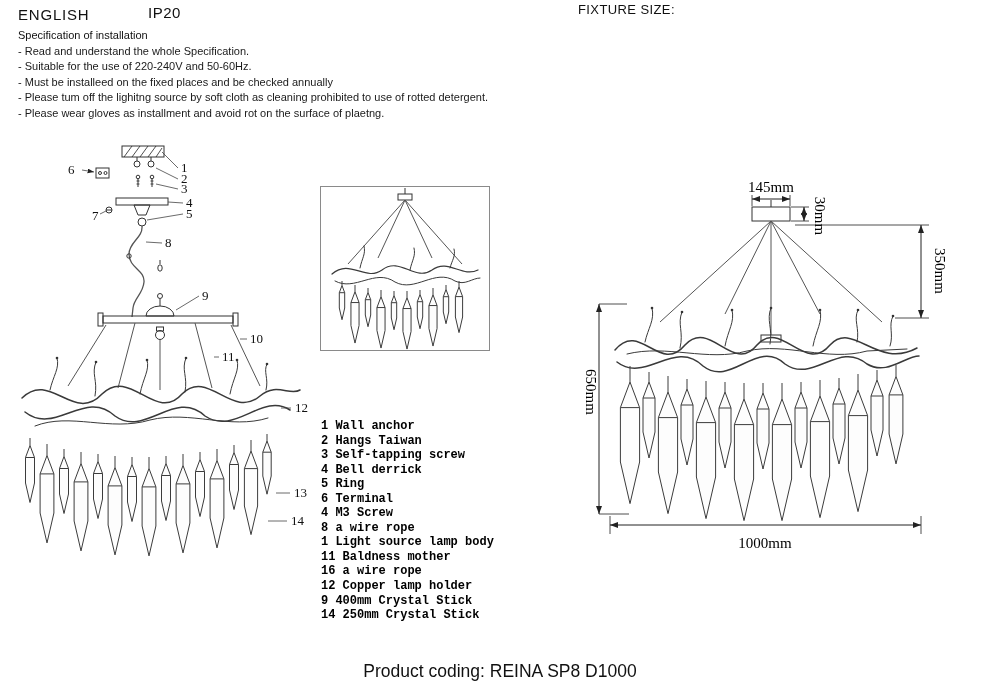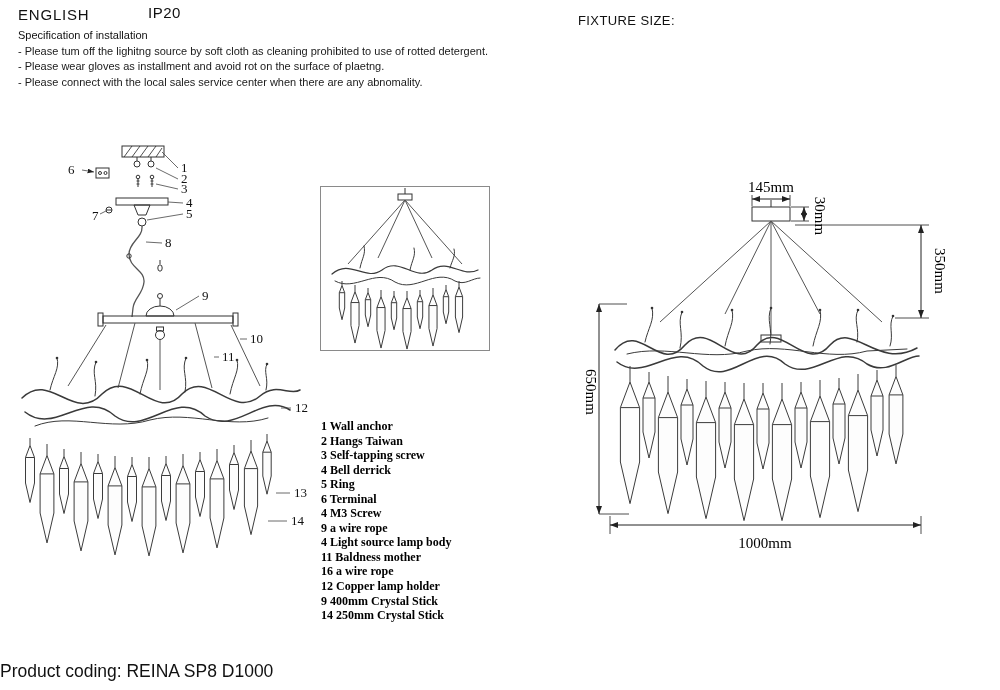--- a/index.html
+++ b/index.html
@@ -6,24 +6,24 @@
   html,body{background:#fff}
   #page{position:relative;width:1000px;height:682px;background:#fff;
         font-family:"Liberation Sans",sans-serif;color:#111;overflow:hidden}
   .abs{position:absolute}
   svg.diag{position:absolute;overflow:visible}
   #lang{left:18px;top:6px;font-size:15px;letter-spacing:.8px}
   #ip{left:148px;top:4px;font-size:15px;letter-spacing:.5px}
   #spec-title{left:18px;top:29px;font-size:11px}
   #spec-block{left:18px;top:44px}
   .spec-line{font-size:11px;line-height:15.4px;color:#1a1a1a}
-  #fixture-label{left:578px;top:13px;font-size:13px;letter-spacing:.4px}
-  #parts{left:321px;top:419px;font-family:Liberation Serif, serif;
+  #fixture-label{left:578px;top:2px;font-size:13px;letter-spacing:.4px}
+  #parts{left:321px;top:419px;font-family:Liberation Mono, monospace;
          font-weight:bold;font-size:12px;line-height:14.55px;color:#000}
-  #coding{left:0;width:100%;top:661px;text-align:left;font-size:17.5px;color:#111}
+  #coding{left:0;width:100%;top:661px;text-align:center;font-size:17.5px;color:#111}
   
   .pt{stroke:#333;stroke-width:1;fill:none}
   .wr{stroke:#555;stroke-width:1;fill:none}
   .br{stroke:#3a3a3a;stroke-width:1.5;fill:none;stroke-linecap:round}
   .br2{stroke:#3a3a3a;stroke-width:1;fill:none;stroke-linecap:round}
   .dim{stroke:#222;stroke-width:1;fill:none}
   .ext{stroke:#222;stroke-width:.8;fill:none}
   .ld{stroke:#444;stroke-width:.8;fill:none}
   .bud{fill:#333;stroke:none}
   .dimtxt{font-family:"Liberation Serif",serif;font-size:15px;fill:#000}
@@ -45,23 +45,25 @@
         <path d="M0,0 L8,3 L0,6 Z" fill="#222"></path>
       </marker>
     </defs>
   </svg>
 
   <div class="abs" id="lang">ENGLISH</div>
   <div class="abs" id="ip">IP20</div>
   <div class="abs" id="spec-title">Specification of installation</div>
 
   <div class="abs" id="spec-block">
+    <div class="spec-line">- Read and understand the whole Specification.</div>
+    <div class="spec-line">- Suitable for the use of 220-240V and 50-60Hz.</div>
+    <div class="spec-line">- Must be installeed on the fixed places and be checked annually</div>
     <div class="spec-line">- Please tum off the lighitng source by soft cloth as cleaning prohibited to use of rotted detergent.</div>
     <div class="spec-line">- Please wear gloves as installment and avoid rot on the surface of plaetng.</div>
-    <div class="spec-line">- Please connect with the local sales service center when there are any abnomality.</div>
   </div>
 
   <div class="abs" id="fixture-label">FIXTURE SIZE:</div>
 
   <svg class="diag" style="left:10px;top:140px" width="320" height="430" viewBox="0 0 320 430">
 
     <g>
       <rect x="112" y="6" width="42" height="11" class="pt"></rect>
       <path class="ext" d="M114,17 L122,6 M122,17 L130,6 M130,17 L138,6 M138,17 L146,6 M146,17 L152,8"></path>
       <circle cx="127" cy="24" r="3" class="pt"></circle>
@@ -260,22 +262,22 @@
   </svg>
 
   <div class="abs" id="parts">
     <div>1 Wall anchor</div>
     <div>2 Hangs Taiwan</div>
     <div>3 Self-tapping screw</div>
     <div>4 Bell derrick</div>
     <div>5 Ring</div>
     <div>6 Terminal</div>
     <div>4 M3 Screw</div>
-    <div>9 a wire rope</div>
-    <div>4 Light source lamp body</div>
+    <div>8 a wire rope</div>
+    <div>1 Light source lamp body</div>
     <div>11 Baldness mother</div>
     <div>16 a wire rope</div>
     <div>12 Copper lamp holder</div>
     <div>9 400mm Crystal Stick</div>
     <div>14 250mm Crystal Stick</div>
   </div>
 
   <div class="abs" id="coding">Product coding: REINA SP8 D1000</div>
 
 </div>

